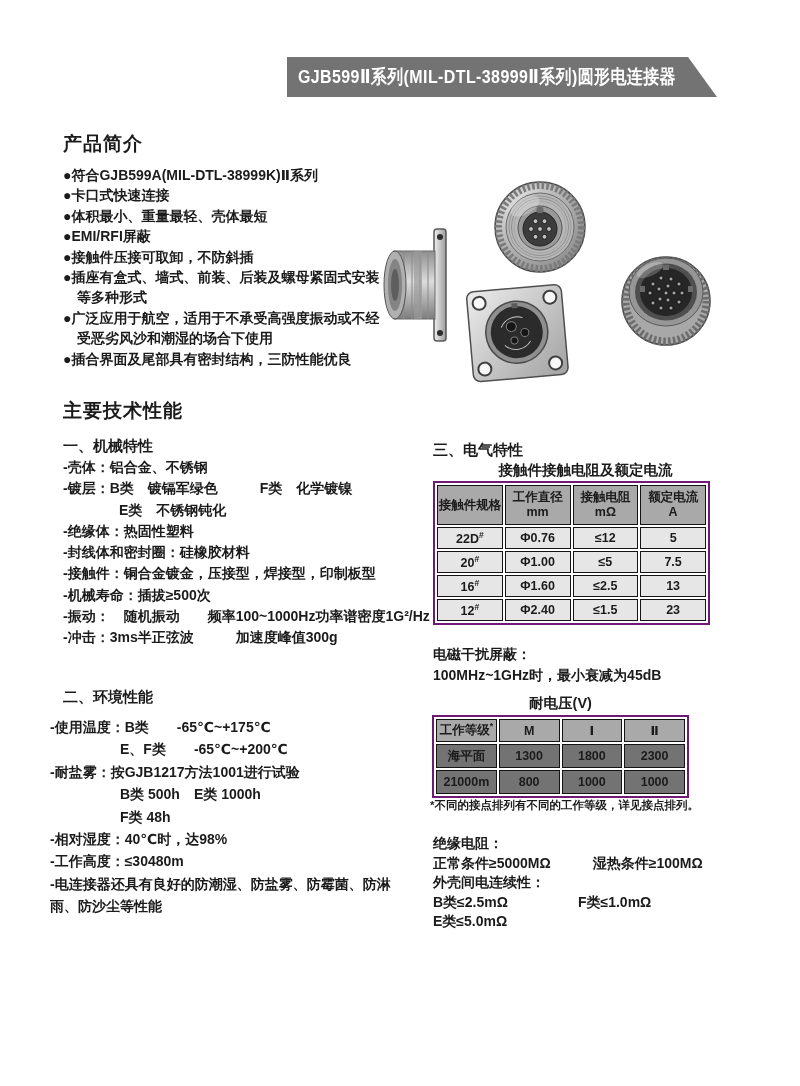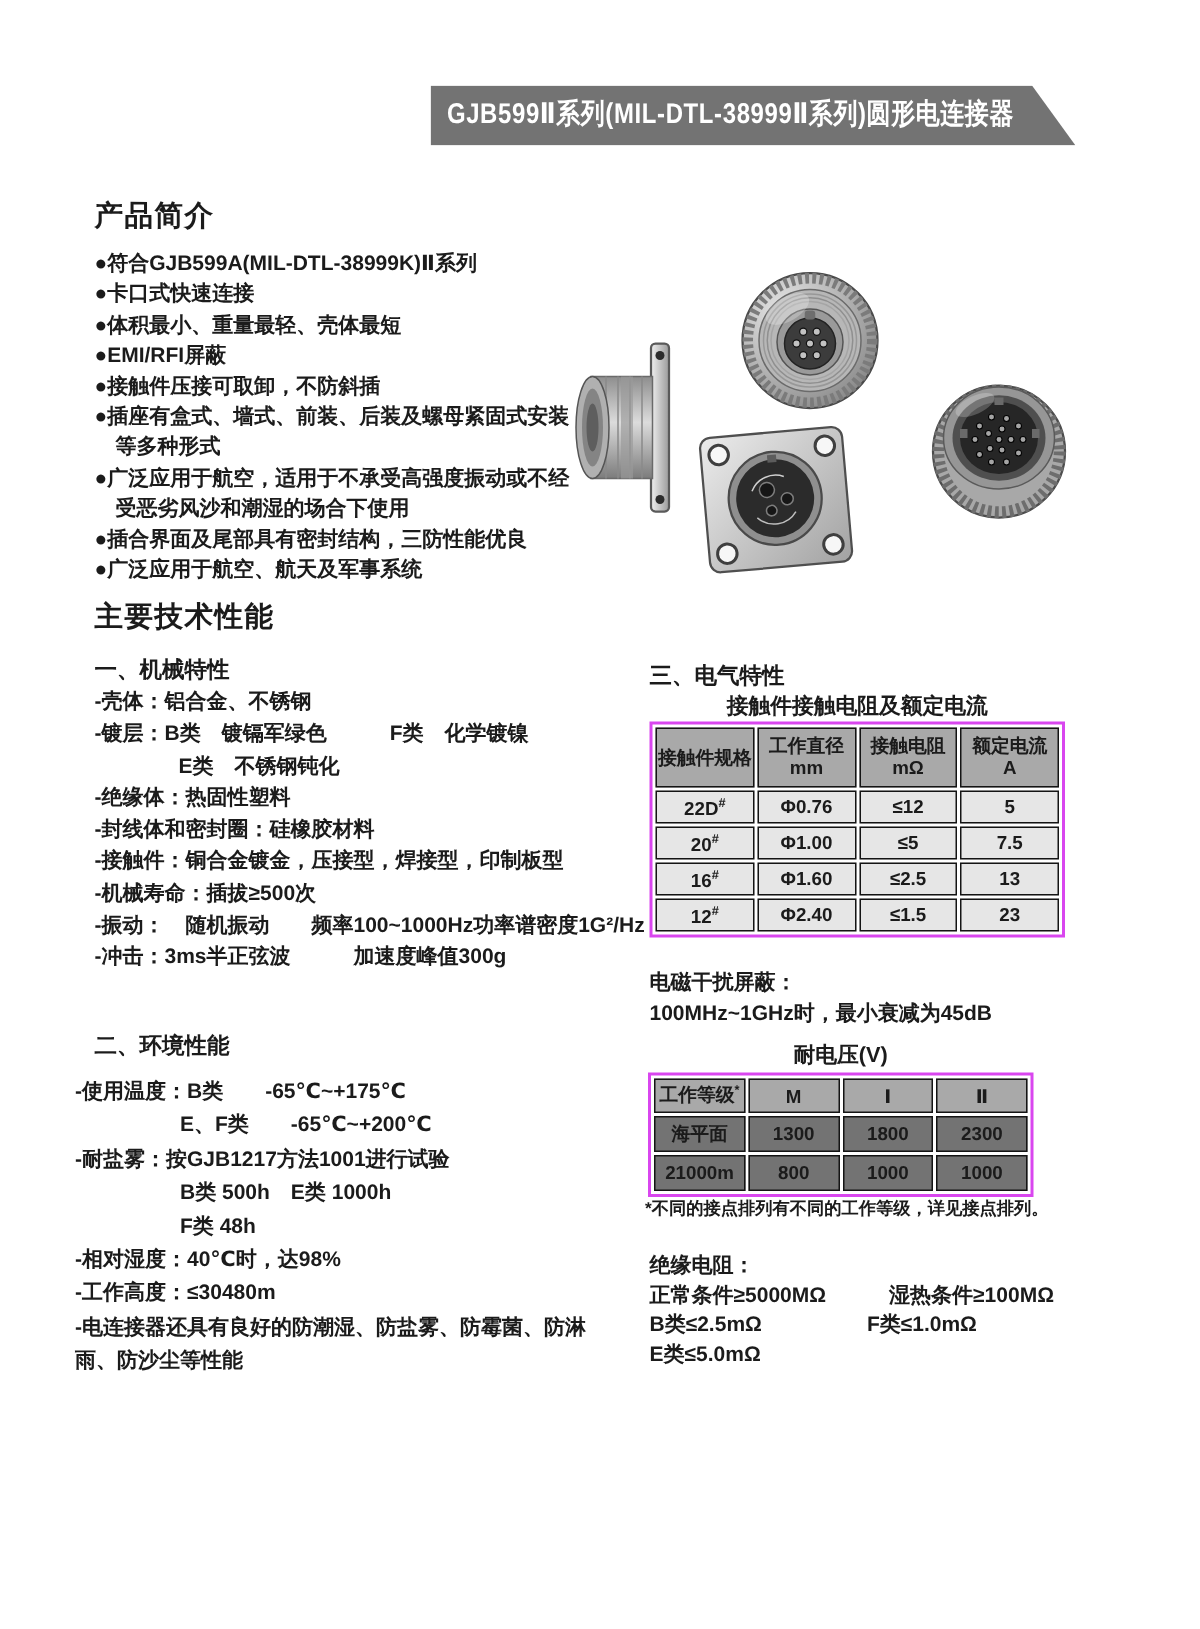--- a/index.html
+++ b/index.html
@@ -21,25 +21,25 @@
   .bullet{text-indent:-14px;padding-left:14px;white-space:pre-wrap;}
 
   .lines{position:absolute;font-size:14px;font-weight:600;}
   .line{white-space:pre-wrap;}
   .mech-lines{left:63px;top:457px;width:420px;line-height:21.3px;}
   .env-lines{left:50px;top:716px;width:342px;line-height:22.4px;}
   .emi-lines{left:433px;top:644px;width:330px;line-height:21px;}
   .insul-lines{left:433px;top:834px;width:330px;line-height:19.6px;}
 
   .tbl-title{position:absolute;text-align:center;font-weight:700;font-size:14.5px;}
-  .t1-title{left:433px;top:461px;width:277px;}
+  .t1-title{left:447px;top:461px;width:277px;}
   .t2-title{left:432px;top:694px;width:257px;}
 
   table.tbl{position:absolute;border-collapse:separate;border-spacing:2px;background:#ffffff;
-            border:2px solid #d946ef;table-layout:fixed;}
+            border:2px solid #701a75;table-layout:fixed;}
   table.tbl th,table.tbl td{border:1.5px solid #141414;text-align:center;vertical-align:middle;
             font-weight:700;padding:0;}
   table.t1{left:433px;top:481px;width:277px;}
   table.t1 th{background:#a9a9a9;height:38px;font-size:12.5px;line-height:1.2;}
   table.t1 td{background:#e6e6e6;height:20px;font-size:12.5px;}
   table.t2{left:432px;top:715px;width:257px;}
   table.t2 th{background:#a9a9a9;height:21px;font-size:12.5px;}
   table.t2 td{background:#737373;height:22px;font-size:12.5px;}
   sup{font-size:8.5px;}
 
@@ -61,21 +61,20 @@
 
   <div class="bullets">
     <div class="bullet">●符合GJB599A(MIL-DTL-38999K)Ⅱ系列</div>
     <div class="bullet">●卡口式快速连接</div>
     <div class="bullet">●体积最小、重量最轻、壳体最短</div>
     <div class="bullet">●EMI/RFI屏蔽</div>
     <div class="bullet">●接触件压接可取卸，不防斜插</div>
     <div class="bullet">●插座有盒式、墙式、前装、后装及螺母紧固式安装等多种形式</div>
     <div class="bullet">●广泛应用于航空，适用于不承受高强度振动或不经受恶劣风沙和潮湿的场合下使用</div>
     <div class="bullet">●插合界面及尾部具有密封结构，三防性能优良</div>
-    <div class="bullet">●广泛应用于航空、航天及军事系统</div>
   </div>
 
   <div class="photo">
 
     <svg style="left:14px;top:53px;" width="75" height="120" viewBox="0 0 75 120">
       <defs>
         <linearGradient id="gBodyA" x1="0" y1="0" x2="0" y2="1">
           <stop offset="0" stop-color="#8e8e8e"></stop>
             <stop offset="0.45" stop-color="#dcdcdc"></stop>
             <stop offset="1" stop-color="#7c7c7c"></stop>
@@ -283,17 +282,18 @@
         <td>1000</td>
       </tr>
     </tbody>
   </table>
 
   <div class="footnote">*不同的接点排列有不同的工作等级，详见接点排列。</div>
 
   <div class="lines insul-lines">
     <div class="line">绝缘电阻：</div>
     <div class="line">正常条件≥5000MΩ　　　湿热条件≥100MΩ</div>
+    <div class="line">外壳间电连续性：</div>
     <div class="line">B类≤2.5mΩ　　　　　F类≤1.0mΩ</div>
     <div class="line">E类≤5.0mΩ</div>
   </div>
 
 </div>
 
 </body></html>

